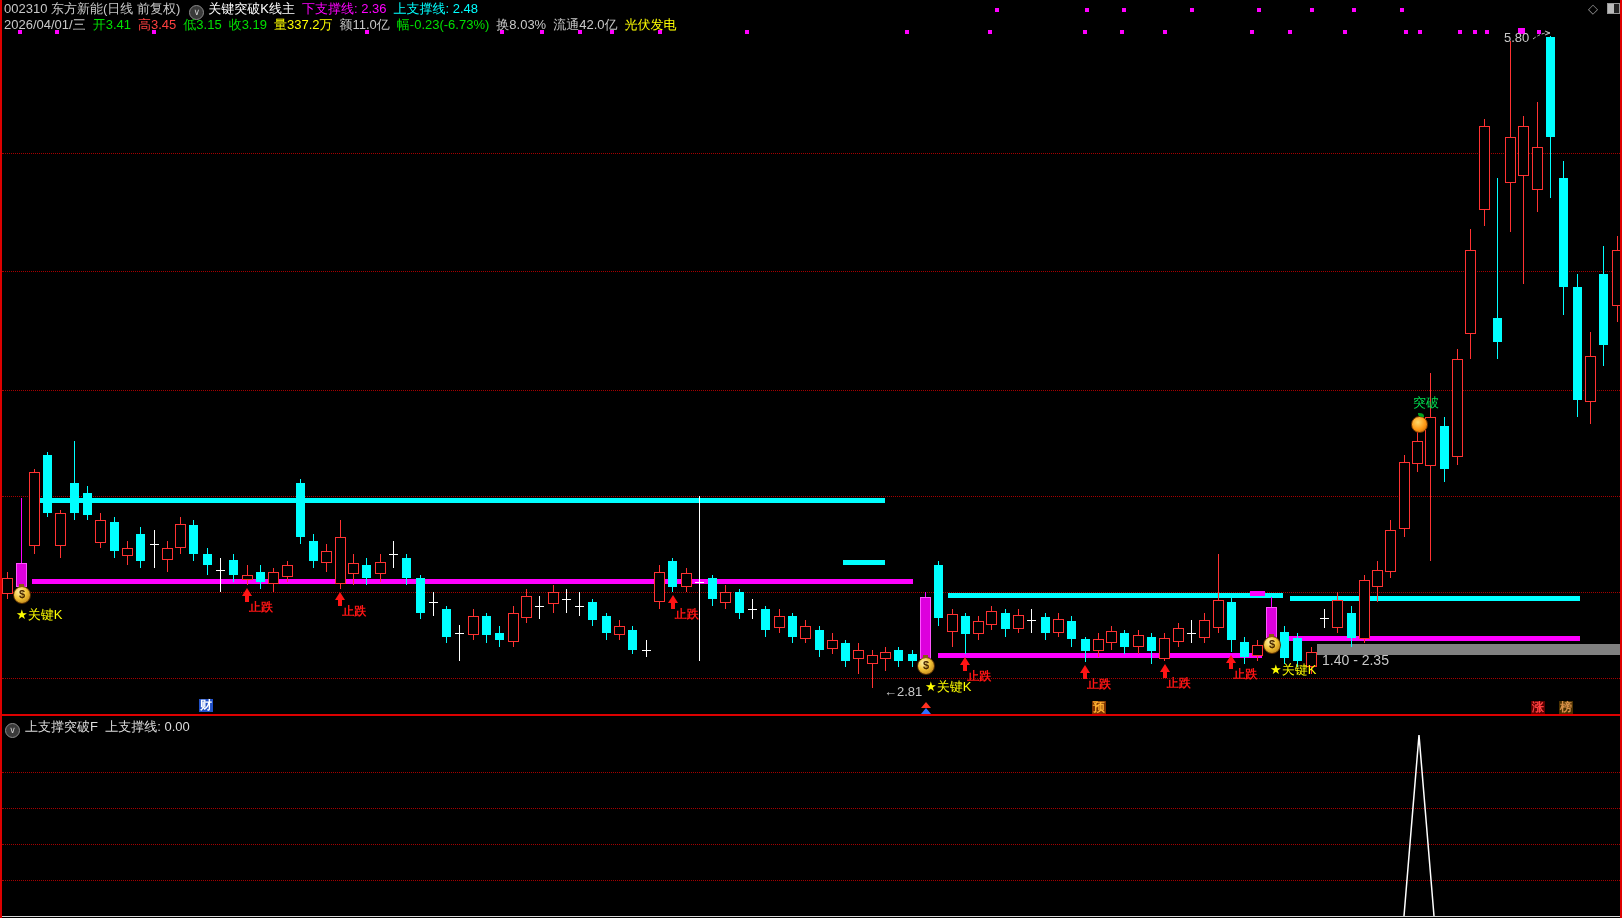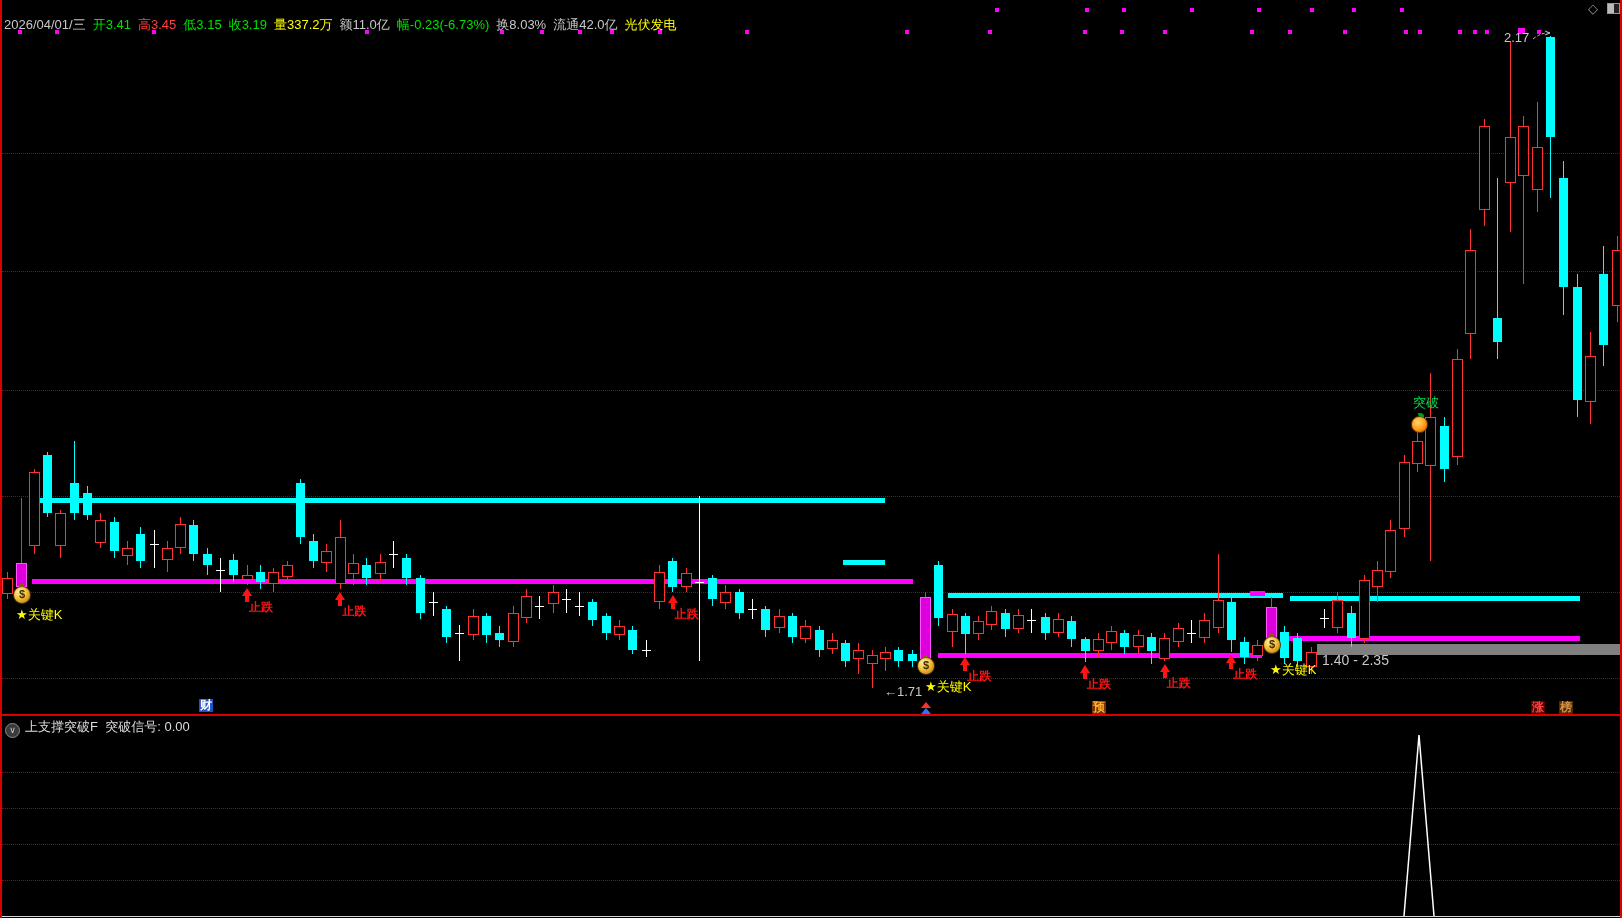--- a/index.html
+++ b/index.html
@@ -45,33 +45,34 @@
   .win-icon{position:absolute;z-index:31;color:#999;font-size:13px;}
   #sq-icon{width:11px;height:9px;border:1px solid #999;background:linear-gradient(90deg,#bbb 0 50%,#222 50% 100%);}
 </style>
 </head>
 <body>
 
 <div id="app">
   <div id="mainPane" class="abs" style="left:0;top:0;width:1622px;height:714px;"></div>
   <div id="subPane" class="abs" style="left:0;top:716px;width:1622px;height:202px;"></div>
 
+  <div id="headerRow1"><span class="htok" style="color: rgb(200, 200, 200);">002310 东方新能(日线 前复权)</span><span class="circle-icon">∨</span><span class="htok" style="color: rgb(255, 255, 255);">关键突破K线主</span><span class="htok" style="color: rgb(255, 0, 255);">下支撑线: 2.36</span><span class="htok" style="color: rgb(0, 255, 255);">上支撑线: 2.48</span></div>
   <div id="headerRow2"><span class="htok" style="color: rgb(200, 200, 200);">2026/04/01/三</span><span class="htok" style="color: rgb(0, 224, 0);">开3.41</span><span class="htok" style="color: rgb(255, 64, 64);">高3.45</span><span class="htok" style="color: rgb(0, 224, 0);">低3.15</span><span class="htok" style="color: rgb(0, 224, 0);">收3.19</span><span class="htok" style="color: rgb(255, 255, 0);">量337.2万</span><span class="htok" style="color: rgb(200, 200, 200);">额11.0亿</span><span class="htok" style="color: rgb(0, 224, 0);">幅-0.23(-6.73%)</span><span class="htok" style="color: rgb(200, 200, 200);">换8.03%</span><span class="htok" style="color: rgb(200, 200, 200);">流通42.0亿</span><span class="htok" style="color: rgb(255, 255, 0);">光伏发电</span></div>
 
   <span class="win-icon" style="left:1588px;top:1px;">◇</span>
   <div id="sq-icon" class="abs" style="left:1607px;top:3px;"></div>
 
   <div id="subHeader">
     <span class="circle-icon">∨</span><span>上支撑突破F</span>&nbsp;
-    <span>突破信号: 0.00</span>
+    <span>上支撑线: 0.00</span>
   </div>
 
   <span id="rangeLabel" class="gray-text" style="font-size: 14px; left: 1322px; top: 652px; position: absolute;">1.40 - 2.35</span>
-  <span id="highLabel" class="gray-text" style="left: 1504px; top: 30px; position: absolute;">2.17</span>
-  <span id="lowLabel" class="gray-text" style="left: 884px; top: 684px; position: absolute;">←1.71</span>
+  <span id="highLabel" class="gray-text" style="left: 1504px; top: 30px; position: absolute;">5.80</span>
+  <span id="lowLabel" class="gray-text" style="left: 884px; top: 684px; position: absolute;">←2.81</span>
   <span id="tupoLabel" class="tupo-label" style="left: 1413px; top: 394px; position: absolute;">突破</span>
 
   <svg id="highArrow" class="abs" width="26" height="16" style="left:1532px;top:26px;z-index:9;">
     <path d="M1,13 Q10,6 18,7" stroke="#BBBBBB" fill="none" stroke-width="1" stroke-dasharray="3,2"></path>
     <path d="M18,7 l-5,-2 m5,2 l-5,2" stroke="#BBBBBB" fill="none" stroke-width="1"></path>
   </svg>
 
   <svg id="spikeSvg" class="abs" width="1622" height="202" style="left:0;top:716px;z-index:5;">
       <polyline points="1404,200 1419,19 1434,200" stroke="#FFFFFF" fill="none" stroke-width="1.5"></polyline>
     </svg>

